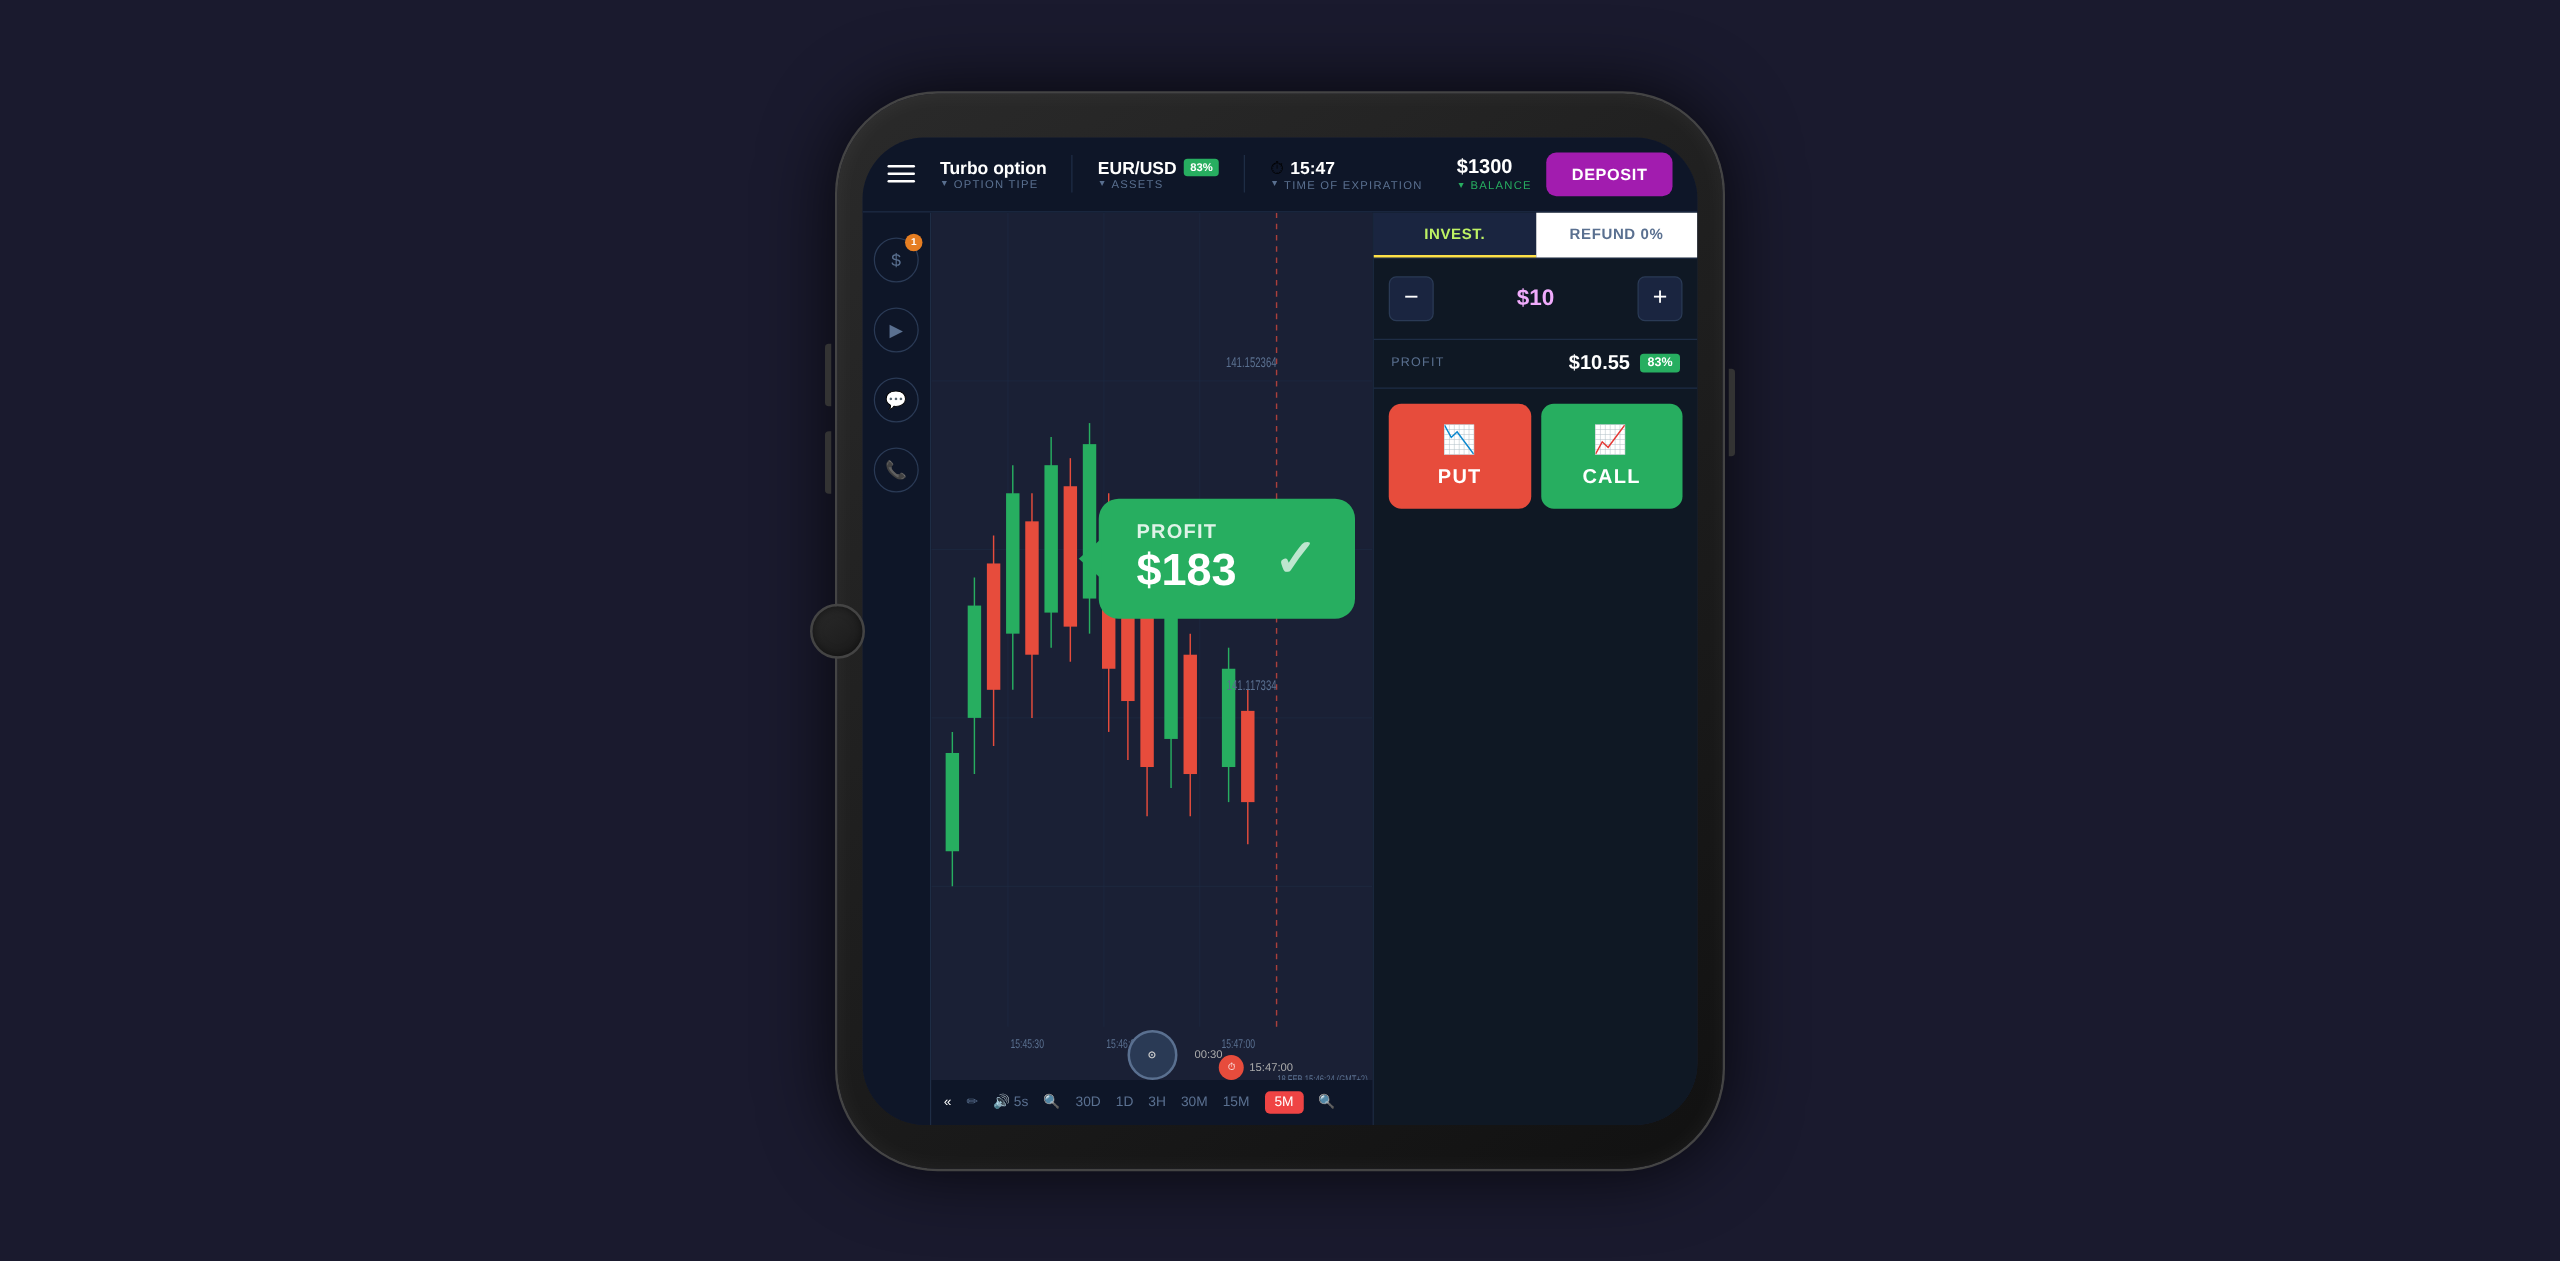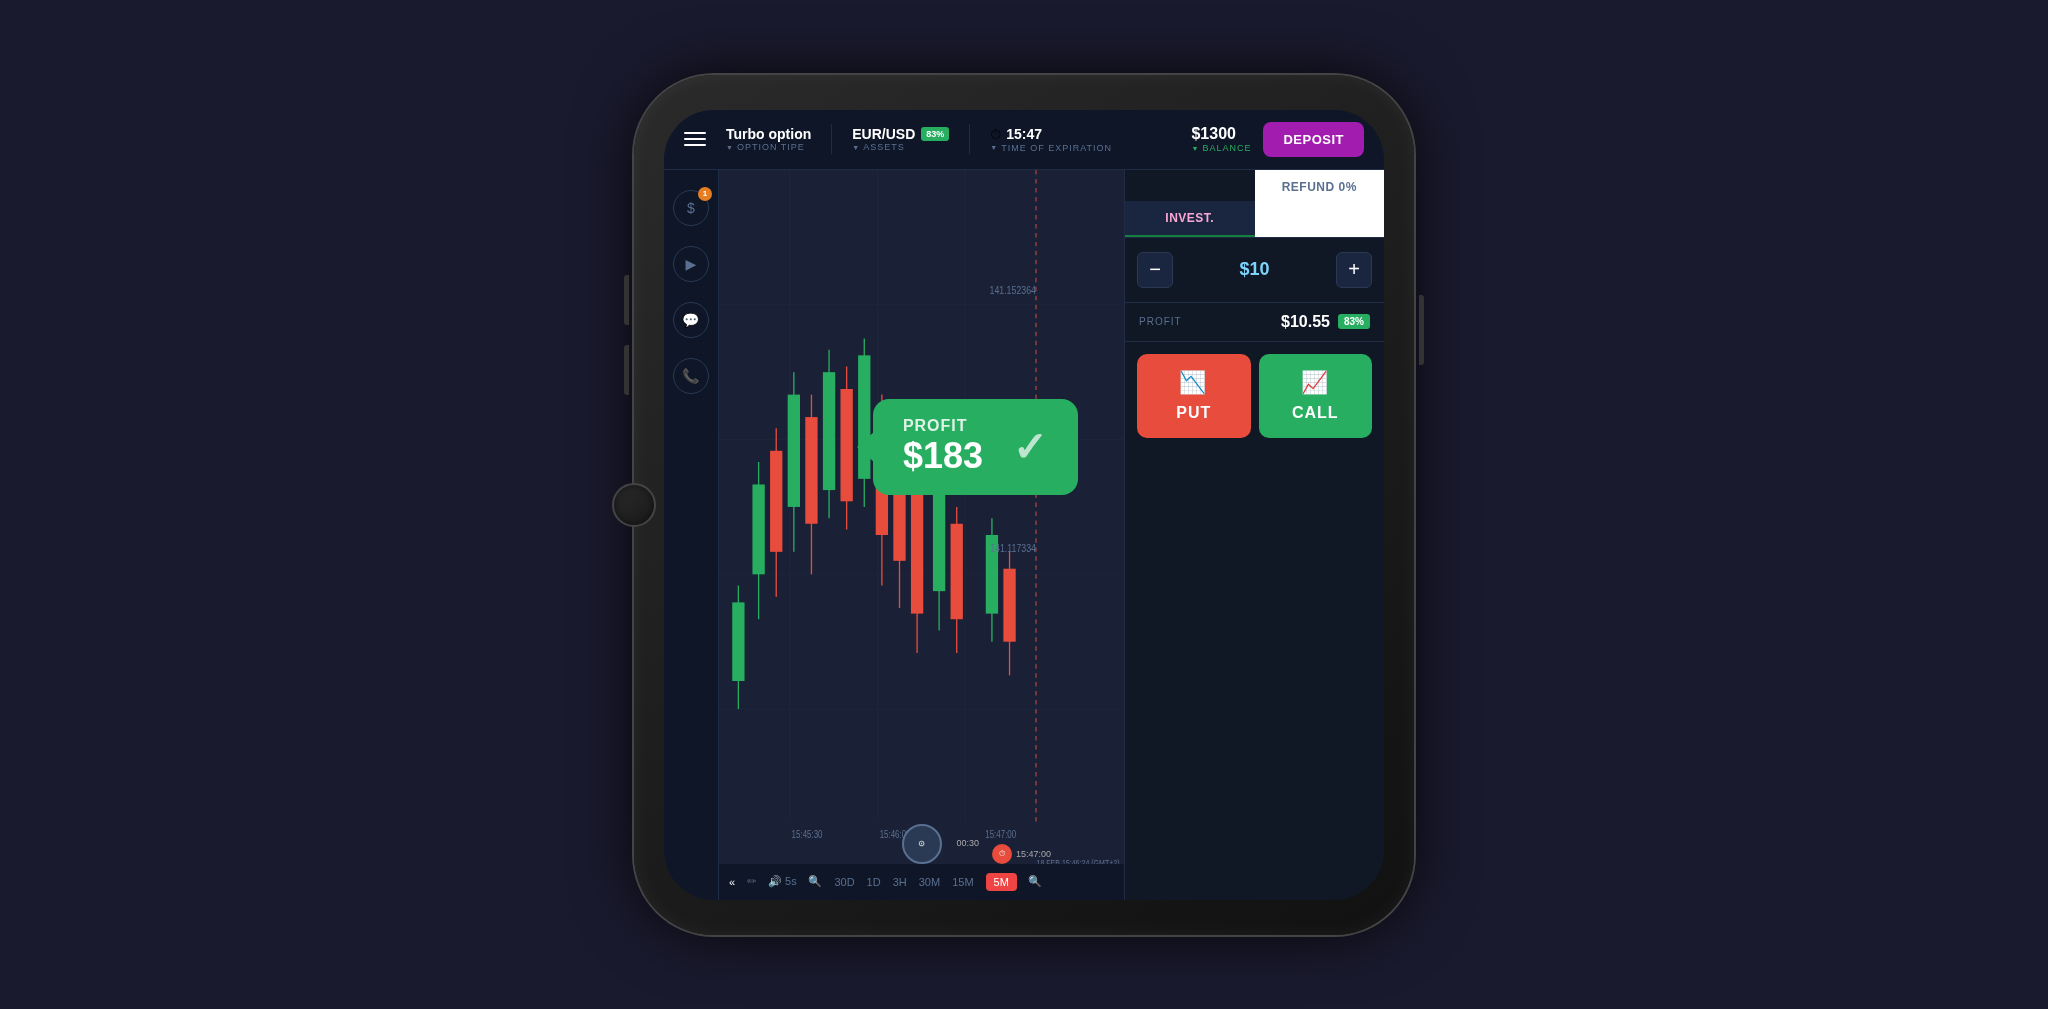--- a/index.html
+++ b/index.html
@@ -6,21 +6,21 @@
     body {
       background: #1a1a2e;
       display: flex;
       align-items: center;
       justify-content: center;
       height: 100vh;
       font-family: -apple-system, BlinkMacSystemFont, 'Segoe UI', sans-serif;
     }
 
     .phone-outer {
-      width: 780px;
+      width: 708px;
       height: 860px;
       background: linear-gradient(145deg, #2a2a2a, #111111);
       border-radius: 80px;
       padding: 30px 20px;
       box-shadow: 0 0 0 2px #444, 0 0 60px rgba(0,0,0,0.8), inset 0 0 20px rgba(255,255,255,0.05);
       position: relative;
       display: flex;
       align-items: center;
       justify-content: center;
     }
@@ -350,24 +350,23 @@
     .panel-tab {
       flex: 1;
       padding: 10px;
       text-align: center;
       font-size: 12px;
       font-weight: 700;
       cursor: pointer;
       letter-spacing: 0.5px;
     }
     .panel-tab.active {
-      color: #f9a8d4;
+      color: #bef264;
       background: #1a2540;
-      border-bottom: 2px solid #15803d;
-      margin-top: 31px;
+      border-bottom: 2px solid #fde047;
     }
     .panel-tab.inactive {
       color: #5a7090;
       background: #ffffff;
     }
 
     
     .amount-control {
       display: flex;
       align-items: center;
@@ -384,21 +383,21 @@
       color: #fff;
       font-size: 20px;
       display: flex;
       align-items: center;
       justify-content: center;
       cursor: pointer;
     }
     .amount-value {
       flex: 1;
       text-align: center;
-      color: #7dd3fc;
+      color: #f0abfc;
       font-size: 18px;
       font-weight: 700;
     }
 
     
     .profit-display {
       display: flex;
       align-items: center;
       justify-content: space-between;
       padding: 10px 14px;

